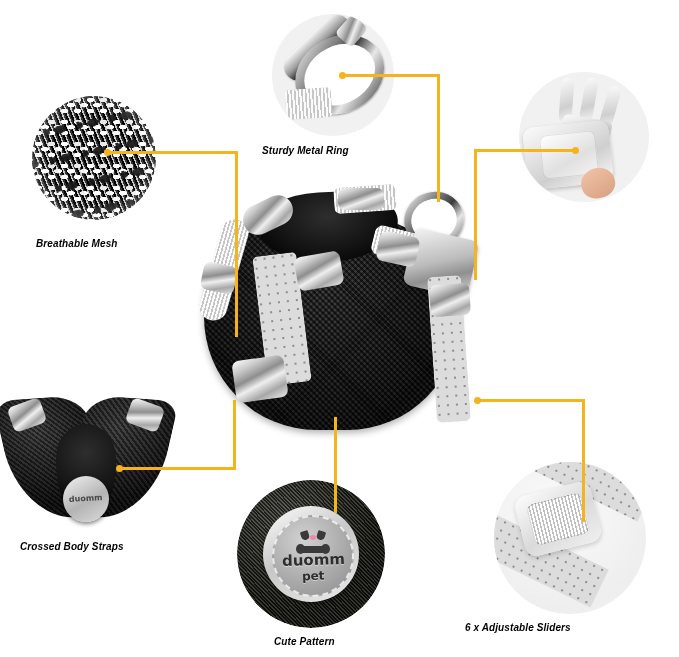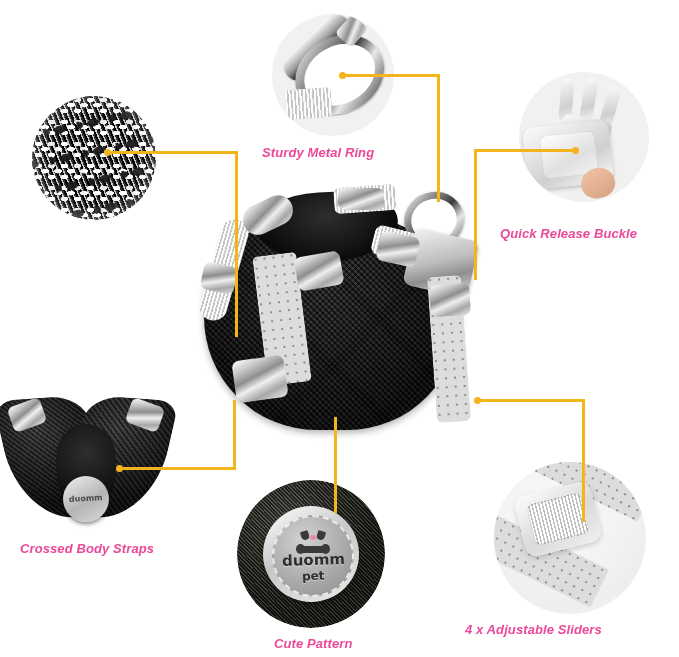--- a/index.html
+++ b/index.html
@@ -15,22 +15,22 @@
   .line{position:absolute;background:#f5b31c;}
   .line.h{height:3px;}
   .line.v{width:3px;}
   .dot{position:absolute;width:7px;height:7px;border-radius:50%;background:#f5b31c;}
 
   
   .label{
     position:absolute;
     font-style:italic;
     font-weight:700;
-    color:#ec4899;
-    font-size:13px;
+    color:#000000;
+    font-size:10px;
     letter-spacing:.1px;
     white-space:nowrap;
   }
 
   
   .bubble{position:absolute;border-radius:50%;overflow:hidden;}
   .bubble.grey{background:#f1f1f1;}
 
   
   .mesh{
@@ -282,20 +282,21 @@
 
     <div class="h-strap webbing reflect-dots" style="left:246px;top:104px;width:34px;height:146px;border-radius:6px;transform:rotate(-4deg);"></div>
     <div class="h-slider metal" style="left:244px;top:112px;width:40px;height:32px;transform:rotate(-4deg);"></div>
   </div>
 
   <div class="bubble" style="left:32px;top:96px;width:124px;height:124px;">
     <div class="mesh"></div>
     <div class="mesh-holes"></div>
     <div class="vignette"></div>
   </div>
+  <div class="label" style="left:36px;top:238px;">Breathable Mesh</div>
 
   <div class="bubble grey" style="left:272px;top:14px;width:122px;height:122px;">
     <div class="ring-art">
       <div class="ring-gate metal"></div>
       <div class="ring-oval"></div>
       <div class="ring-strap webbing"></div>
       <div class="ring-nub metal"></div>
     </div>
   </div>
   <div class="label" style="left:262px;top:145px;">Sturdy Metal Ring</div>
@@ -303,21 +304,20 @@
   <div class="bubble grey" style="left:519px;top:72px;width:130px;height:130px;">
     <div class="buckle-male">
       <div class="prong plastic" style="left:0;top:4px;transform:rotate(-6deg);"></div>
       <div class="prong plastic" style="left:22px;top:0;"></div>
       <div class="prong plastic" style="left:44px;top:4px;transform:rotate(6deg);"></div>
       <div class="plastic" style="position:absolute;left:6px;top:40px;width:50px;height:24px;border-radius:6px;"></div>
     </div>
     <div class="buckle-female plastic"></div>
     <div class="thumb"></div>
   </div>
-  <div class="label" style="left:500px;top:226px;">Quick Release Buckle</div>
 
   <div class="straps-wrap" style="left:6px;top:398px;width:160px;height:128px;">
     <div class="strap-wing l"></div>
     <div class="strap-wing r"></div>
     <div class="strap-center"></div>
     <div class="strap-tip metal" style="left:4px;"></div>
     <div class="strap-tip metal" style="right:4px;transform:rotate(20deg);"></div>
     <div class="mini-patch">
       <span>duomm</span>
     </div>
@@ -338,21 +338,21 @@
       <div class="logo-sub">pet</div>
     </div>
   </div>
   <div class="label" style="left:274px;top:636px;text-align:right;">Cute Pattern</div>
 
   <div class="bubble" style="left:494px;top:462px;width:152px;height:152px;background:radial-gradient(circle at 42% 34%,#fbfbfb,#eeeeee 72%,#f7f7f7);">
     <div class="slider-strapA webbing reflect-dots" style="left:42px;top:-4px;width:116px;height:40px;transform:rotate(26deg);"></div>
     <div class="slider-strapB webbing reflect-dots" style="left:-14px;top:78px;width:126px;height:42px;transform:rotate(26deg);"></div>
     <div class="slider-frame"></div>
   </div>
-  <div class="label" style="left:465px;top:622px;">4 x Adjustable Sliders</div>
+  <div class="label" style="left:465px;top:622px;">6 x Adjustable Sliders</div>
 
   <div class="line h" style="left:110px;top:151px;width:128px;"></div>
   <div class="line v" style="left:235px;top:151px;height:186px;"></div>
 
   <div class="line h" style="left:345px;top:74px;width:95px;"></div>
   <div class="line v" style="left:437px;top:74px;height:128px;"></div>
 
   <div class="line h" style="left:474px;top:149px;width:104px;"></div>
   <div class="line v" style="left:474px;top:149px;height:131px;"></div>
 

